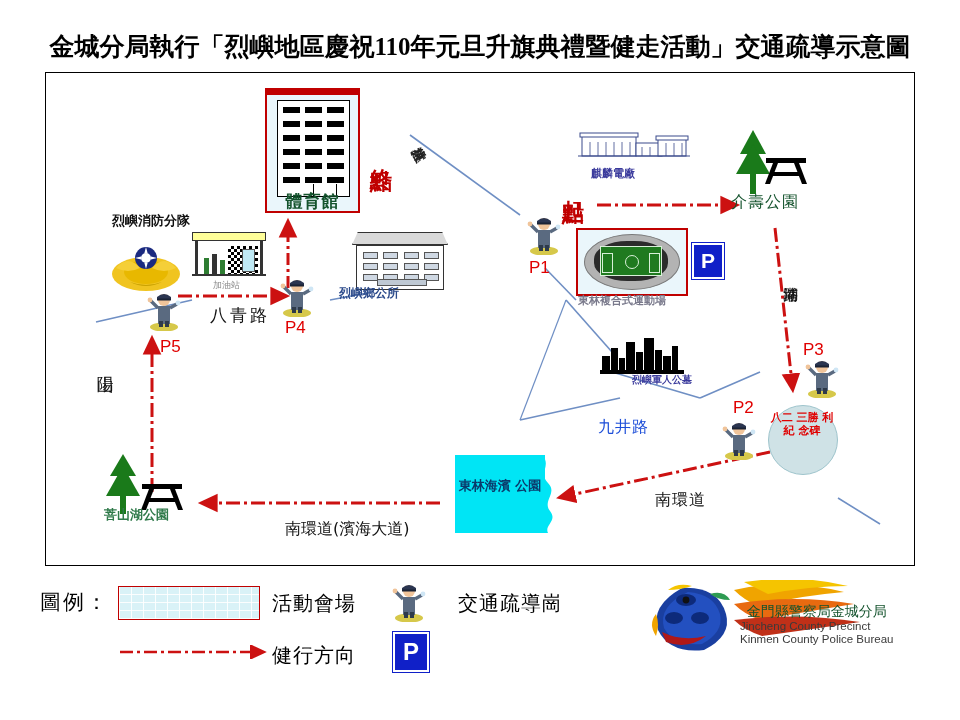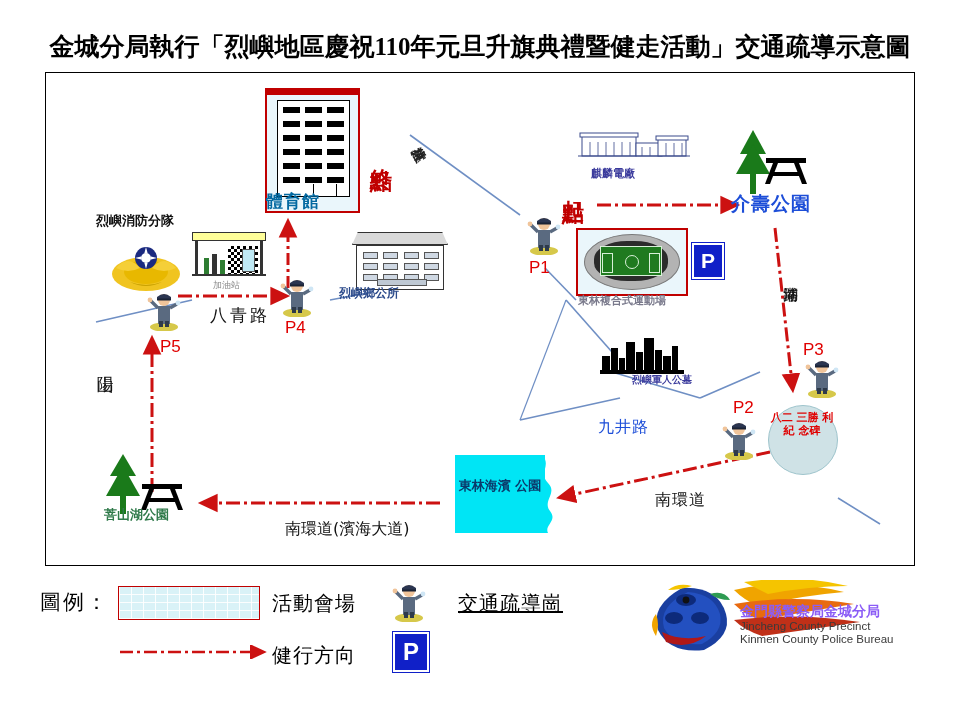--- a/index.html
+++ b/index.html
@@ -31,22 +31,22 @@
   .vert{writing-mode:vertical-rl;text-orientation:upright;}
 
   
   .gym{position:absolute;left:265px;top:88px;width:95px;height:125px;}
   .gym-outer{position:absolute;inset:0;border:2px solid #c00000;background:#eaf6fb;}
   .gym-top{position:absolute;left:0;top:0;width:100%;height:7px;background:#c00000;}
   .gym-body{position:absolute;left:12px;top:12px;width:71px;height:95px;background:#fff;border:1px solid #000;}
   .gym-win{position:absolute;background:#000;height:6px;width:17px;}
   .gym-notch{position:absolute;left:35px;bottom:0;width:22px;height:12px;background:#fff;border-left:1px solid #000;border-right:1px solid #000;}
   .gym-name{
-    position:absolute;left:266px;top:190px;width:93px;
-    font-family:"DejaVu Sans",sans-serif;font-size:17px;font-weight:bold;color:#0369a1;
+    position:absolute;left:266px;top:190px;width:93px;text-align:center;
+    font-family:"DejaVu Sans",sans-serif;font-size:17px;font-weight:bold;color:#14532d;
     letter-spacing:1px;
   }
 
   
   .office{position:absolute;left:352px;top:232px;width:96px;height:58px;}
   .office-roof{position:absolute;left:0;top:0;width:96px;height:13px;background:#d9d9d9;border:1px solid #333;box-sizing:border-box;
     clip-path:polygon(6% 0,94% 0,100% 100%,0 100%);}
   .office-body{position:absolute;left:4px;top:13px;width:88px;height:45px;background:#fff;border:1px solid #333;box-sizing:border-box;}
   .office-row{position:absolute;left:6px;width:76px;height:7px;display:flex;justify-content:space-between;}
   .office-row i{display:block;width:15px;height:7px;background:#cfd8e3;border:1px solid #555;box-sizing:border-box;}
@@ -125,21 +125,21 @@
       repeating-linear-gradient(0deg, rgba(255,255,255,.9) 0 1px, transparent 1px 8px),
       repeating-linear-gradient(90deg, rgba(255,255,255,.9) 0 1px, transparent 1px 12px);
   }
   .legend-txt{position:absolute;font-family:"Liberation Serif",serif;font-size:20px;color:#000;letter-spacing:1px;}
   .legend-cop{position:absolute;left:392px;top:582px;width:34px;height:40px;}
   .legend-psign{position:absolute;left:393px;top:632px;}
 
   
   .badge{position:absolute;left:648px;top:580px;width:290px;height:78px;}
   .badge-txt{position:absolute;left:740px;top:604px;line-height:1.12;}
-  .badge-cn{font-family:"DejaVu Sans",sans-serif;font-size:14px;font-weight:bold;color:#8b5cf6;}
+  .badge-cn{font-family:"DejaVu Sans",sans-serif;font-size:14px;font-weight:normal;color:#14532d;text-align:center;}
   .badge-en{font-family:"Liberation Sans",sans-serif;font-size:11.5px;color:#3a3a3a;}
 </style>
 </head>
 <body>
 
 <div id="stage">
 
   <div class="title">金城分局執行「烈嶼地區慶祝110年元旦升旗典禮暨健走活動」交通疏導示意圖</div>
 
   <div class="map-frame"></div>
@@ -275,38 +275,38 @@
     <polygon points="23,2 36,26 10,26" fill="#1a7a1a"></polygon>
     <polygon points="23,16 40,46 6,46" fill="#1a7a1a"></polygon>
     <rect x="20" y="44" width="6" height="22" fill="#1a7a1a"></rect>
   </svg>
   <svg class="table-ico" style="left:764px;top:152px;width:44px;height:36px;" viewBox="0 0 44 36">
     <rect x="2" y="6" width="40" height="5" fill="#000"></rect>
     <polygon points="9,11 14,11 6,32 1,32" fill="#000"></polygon>
     <polygon points="35,11 30,11 38,32 43,32" fill="#000"></polygon>
     <rect x="6" y="20" width="32" height="4" fill="#000"></rect>
   </svg>
-  <div class="lbl lbl-cn" style="left:731px;top:194px;font-size:19px;color:#1d4ed8;letter-spacing:1px;font-weight:bold;">介壽公園</div>
+  <div class="lbl lbl-cn" style="left:731px;top:194px;font-size:16px;color:#14532d;letter-spacing:1px;">介壽公園</div>
 
   <svg class="emblem" viewBox="0 0 72 56">
     <ellipse cx="36" cy="36" rx="34" ry="17" fill="#f0c420"></ellipse>
     <ellipse cx="36" cy="34" rx="22" ry="12" fill="#e8b800"></ellipse>
     <path d="M6 30 Q18 16 30 30 Q18 36 6 30Z" fill="#f5cf38"></path>
     <path d="M66 30 Q54 16 42 30 Q54 36 66 30Z" fill="#f5cf38"></path>
     <circle cx="36" cy="20" r="11" fill="#1b2a80"></circle>
     <circle cx="36" cy="20" r="5" fill="#fff"></circle>
     <g fill="#fff">
       <polygon points="36,9 37.6,15 34.4,15"></polygon>
       <polygon points="36,31 37.6,25 34.4,25"></polygon>
       <polygon points="25,20 31,18.4 31,21.6"></polygon>
       <polygon points="47,20 41,18.4 41,21.6"></polygon>
     </g>
     <path d="M20 44 Q36 52 52 44 Q36 50 20 44Z" fill="#c9a100"></path>
   </svg>
-  <div class="lbl lbl-cn" style="left:96px;top:214px;font-size:13px;color:#111;font-weight:bold;">烈嶼消防分隊</div>
+  <div class="lbl lbl-cn" style="left:112px;top:214px;font-size:13px;color:#111;font-weight:bold;">烈嶼消防分隊</div>
 
   <div class="gas">
     <div class="gas-roof"></div>
     <div class="gas-post"></div>
     <div class="gas-post2"></div>
     <div class="gas-shop"></div>
     <div class="gas-win"></div>
     <div class="gas-pump" style="left:12px;height:16px;"></div>
     <div class="gas-pump" style="left:20px;height:20px;background:#333;"></div>
     <div class="gas-pump" style="left:28px;height:14px;background:#2e7d32;"></div>
@@ -451,21 +451,21 @@
     <rect x="12" y="30" width="4" height="6" fill="#2e3a4a"></rect>
       <rect x="18" y="30" width="4" height="6" fill="#2e3a4a"></rect>
     <circle cx="17" cy="9" r="6" fill="#f0c49a"></circle>
     <path d="M10 6 Q17 0 24 6 L24 8 L10 8 Z" fill="#2b3550"></path>
     <rect x="10" y="7.5" width="14" height="2" fill="#1b2335"></rect>
     <path d="M11 17 L4 10" stroke="#5a6a80" stroke-width="3.4" fill="none"></path>
     <path d="M23 17 L30 13" stroke="#5a6a80" stroke-width="3.4" fill="none"></path>
     <circle cx="3" cy="9" r="2.4" fill="#f0c49a"></circle>
     <circle cx="31" cy="12" r="2.4" fill="#cfe6f5"></circle>
   </svg>
-  <div class="legend-txt" style="left:458px;top:590px;text-decoration:underline;">交通疏導崗</div>
+  <div class="legend-txt" style="left:458px;top:590px;">交通疏導崗</div>
 
   <svg style="position:absolute;left:118px;top:645px;width:150px;height:14px;" viewBox="0 0 150 14">
     <defs>
       <marker id="ah2" markerWidth="7" markerHeight="7" refX="3.2" refY="3.5" orient="auto">
         <path d="M0,0.4 L6.6,3.5 L0,6.6 z" fill="#cc1111"></path>
       </marker>
     </defs>
     <line x1="2" y1="7" x2="140" y2="7" stroke="#cc1111" stroke-width="2.6" stroke-dasharray="13,4,3,4" marker-end="url(#ah2)"></line>
   </svg>
   <div class="legend-txt" style="left:272px;top:642px;">健行方向</div>

